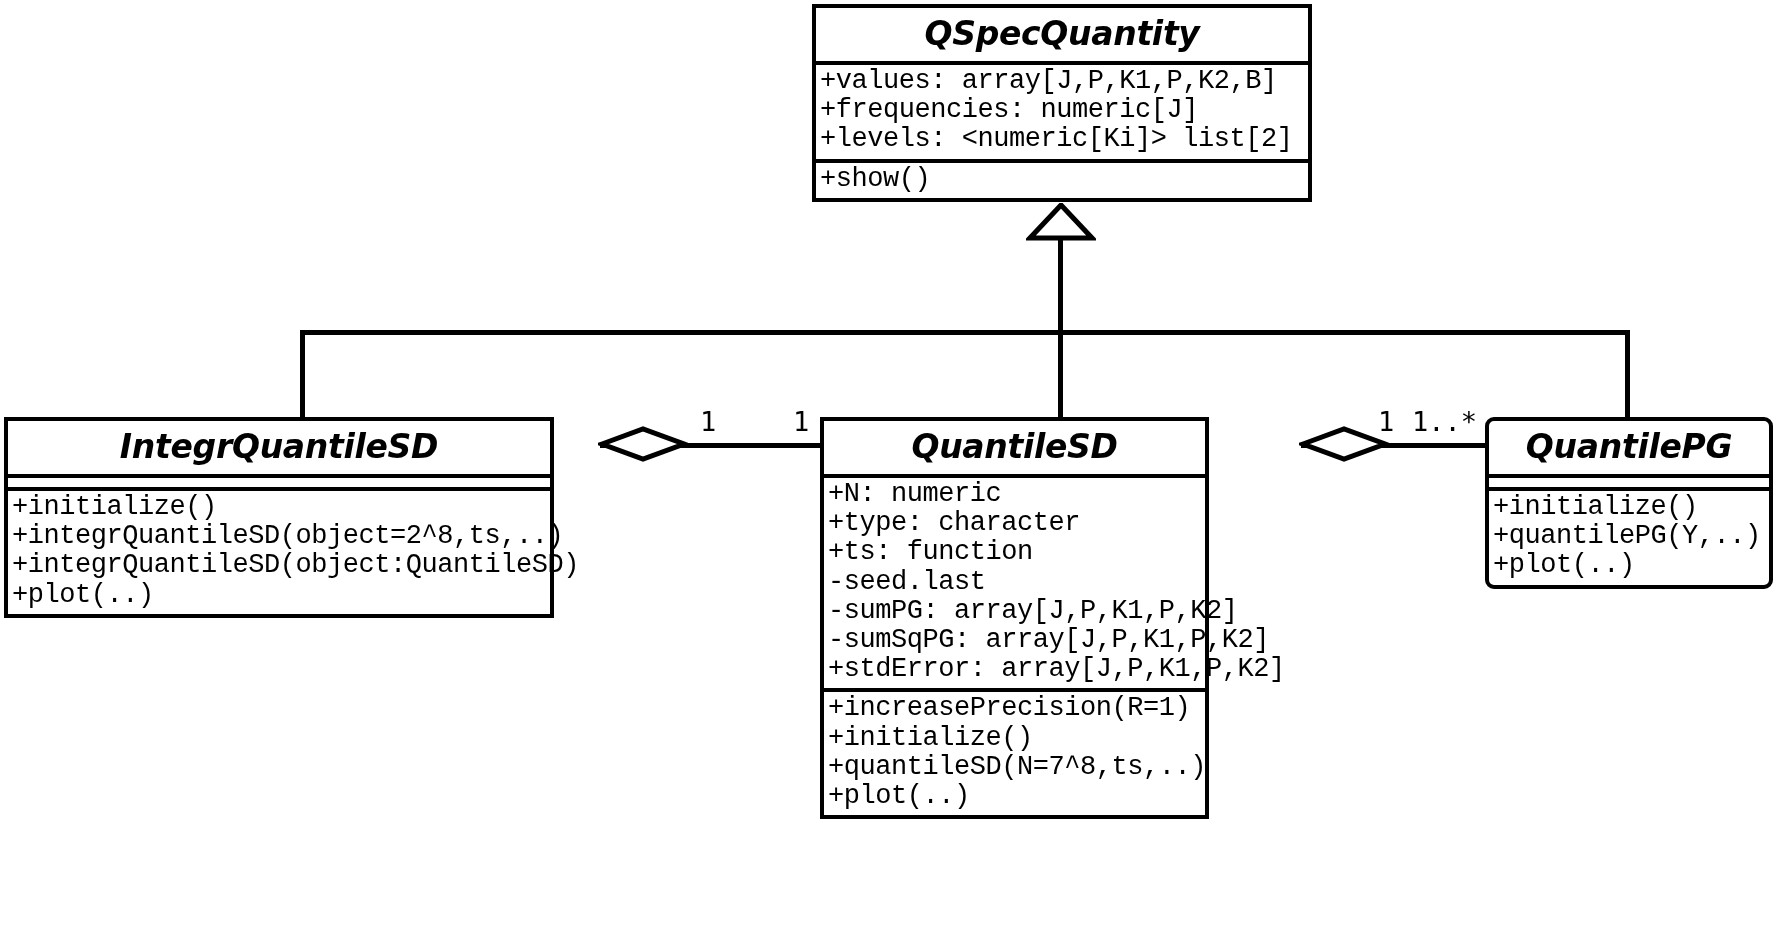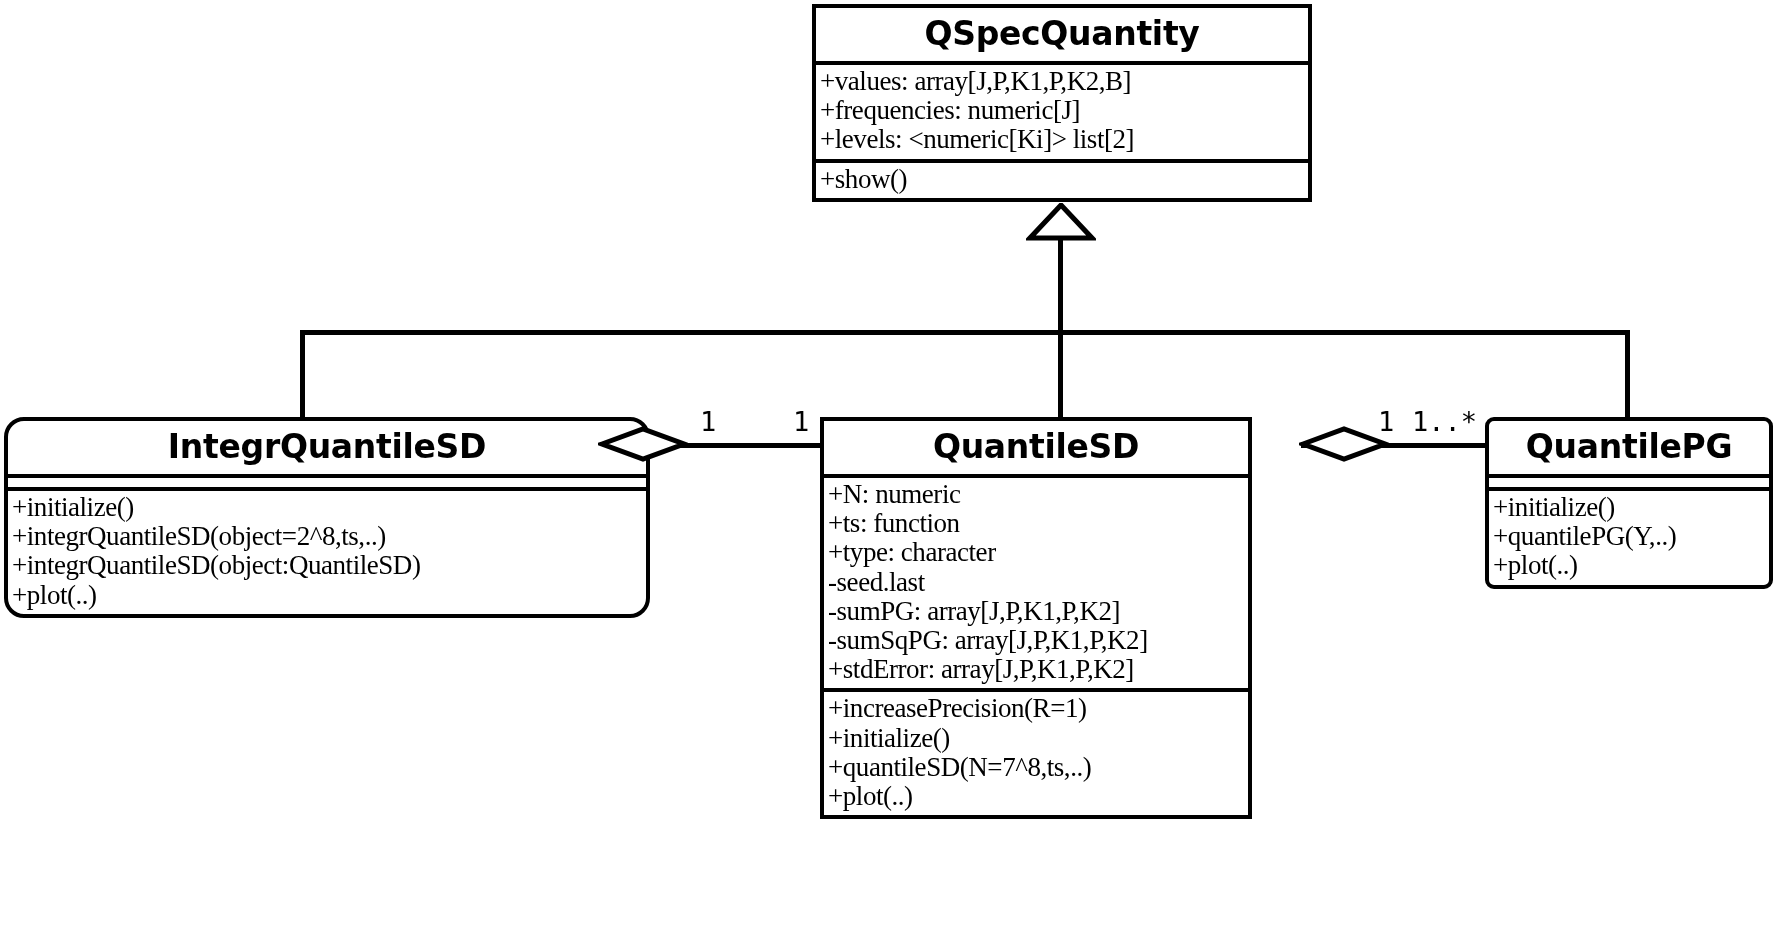--- a/index.html
+++ b/index.html
@@ -28,31 +28,32 @@
   .class-name {
     text-align: center;
     font-family: "DejaVu Sans", sans-serif;
     font-weight: bold;
     font-size: 33px;
     line-height: 1.0;
     color: #000000;
     padding: 9px 6px 11px 6px;
     white-space: nowrap;
     letter-spacing: -0.3px;
+    font-style: italic;
   }
   .compartment {
     border-top: 4px solid #000000;
     padding: 2px 0 4px 0;
   }
   .compartment.empty {
     padding: 0;
     height: 9px;
   }
   .member {
-    font-family: Liberation Serif, serif;
+    font-family: Liberation Mono, monospace;
     font-size: 27px;
     line-height: 29.2px;
     color: #000000;
     white-space: pre;
     padding-left: 4px;
     letter-spacing: -0.45px;
   }
 
   
   .edge-h {
@@ -123,37 +124,37 @@
     <div class="compartment">
       <div class="member">+values: array[J,P,K1,P,K2,B]</div>
       <div class="member">+frequencies: numeric[J]</div>
       <div class="member">+levels: &lt;numeric[Ki]&gt; list[2]</div>
     </div>
     <div class="compartment">
       <div class="member">+show()</div>
     </div>
   </div>
 
-  <div class="uml-class" style="left:4px; top:417px; width:646px;border-radius:20px;">
+  <div class="uml-class" style="left:4px; top:417px; width:550px;">
     <div class="class-name">IntegrQuantileSD</div>
     <div class="compartment empty"></div>
     <div class="compartment">
       <div class="member">+initialize()</div>
       <div class="member">+integrQuantileSD(object=2^8,ts,..)</div>
       <div class="member">+integrQuantileSD(object:QuantileSD)</div>
       <div class="member">+plot(..)</div>
     </div>
   </div>
 
-  <div class="uml-class" style="left:820px; top:417px; width:432px;">
+  <div class="uml-class" style="left:820px; top:417px; width:389px;">
     <div class="class-name">QuantileSD</div>
     <div class="compartment">
       <div class="member">+N: numeric</div>
+      <div class="member">+type: character</div>
       <div class="member">+ts: function</div>
-      <div class="member">+type: character</div>
       <div class="member">-seed.last</div>
       <div class="member">-sumPG: array[J,P,K1,P,K2]</div>
       <div class="member">-sumSqPG: array[J,P,K1,P,K2]</div>
       <div class="member">+stdError: array[J,P,K1,P,K2]</div>
     </div>
     <div class="compartment">
       <div class="member">+increasePrecision(R=1)</div>
       <div class="member">+initialize()</div>
       <div class="member">+quantileSD(N=7^8,ts,..)</div>
       <div class="member">+plot(..)</div>

